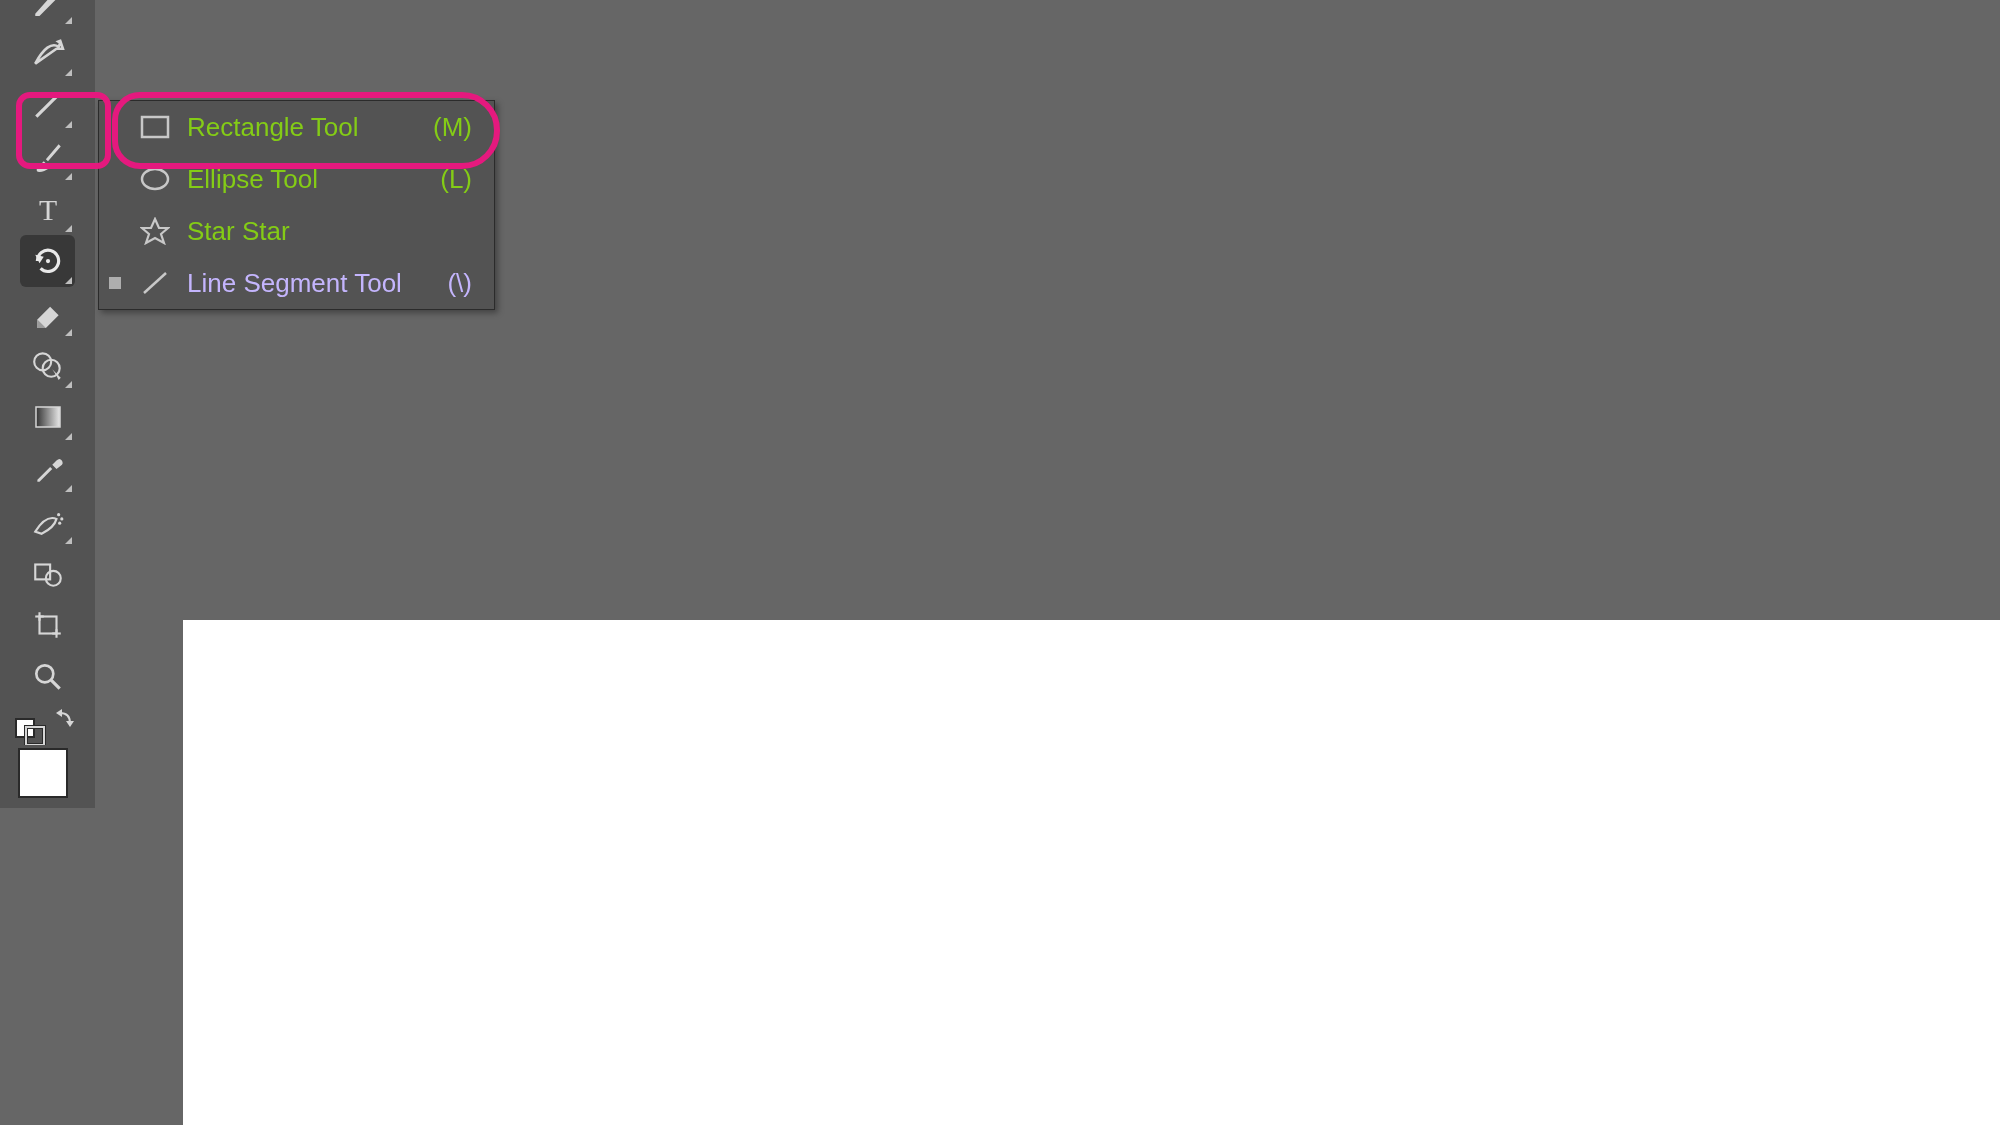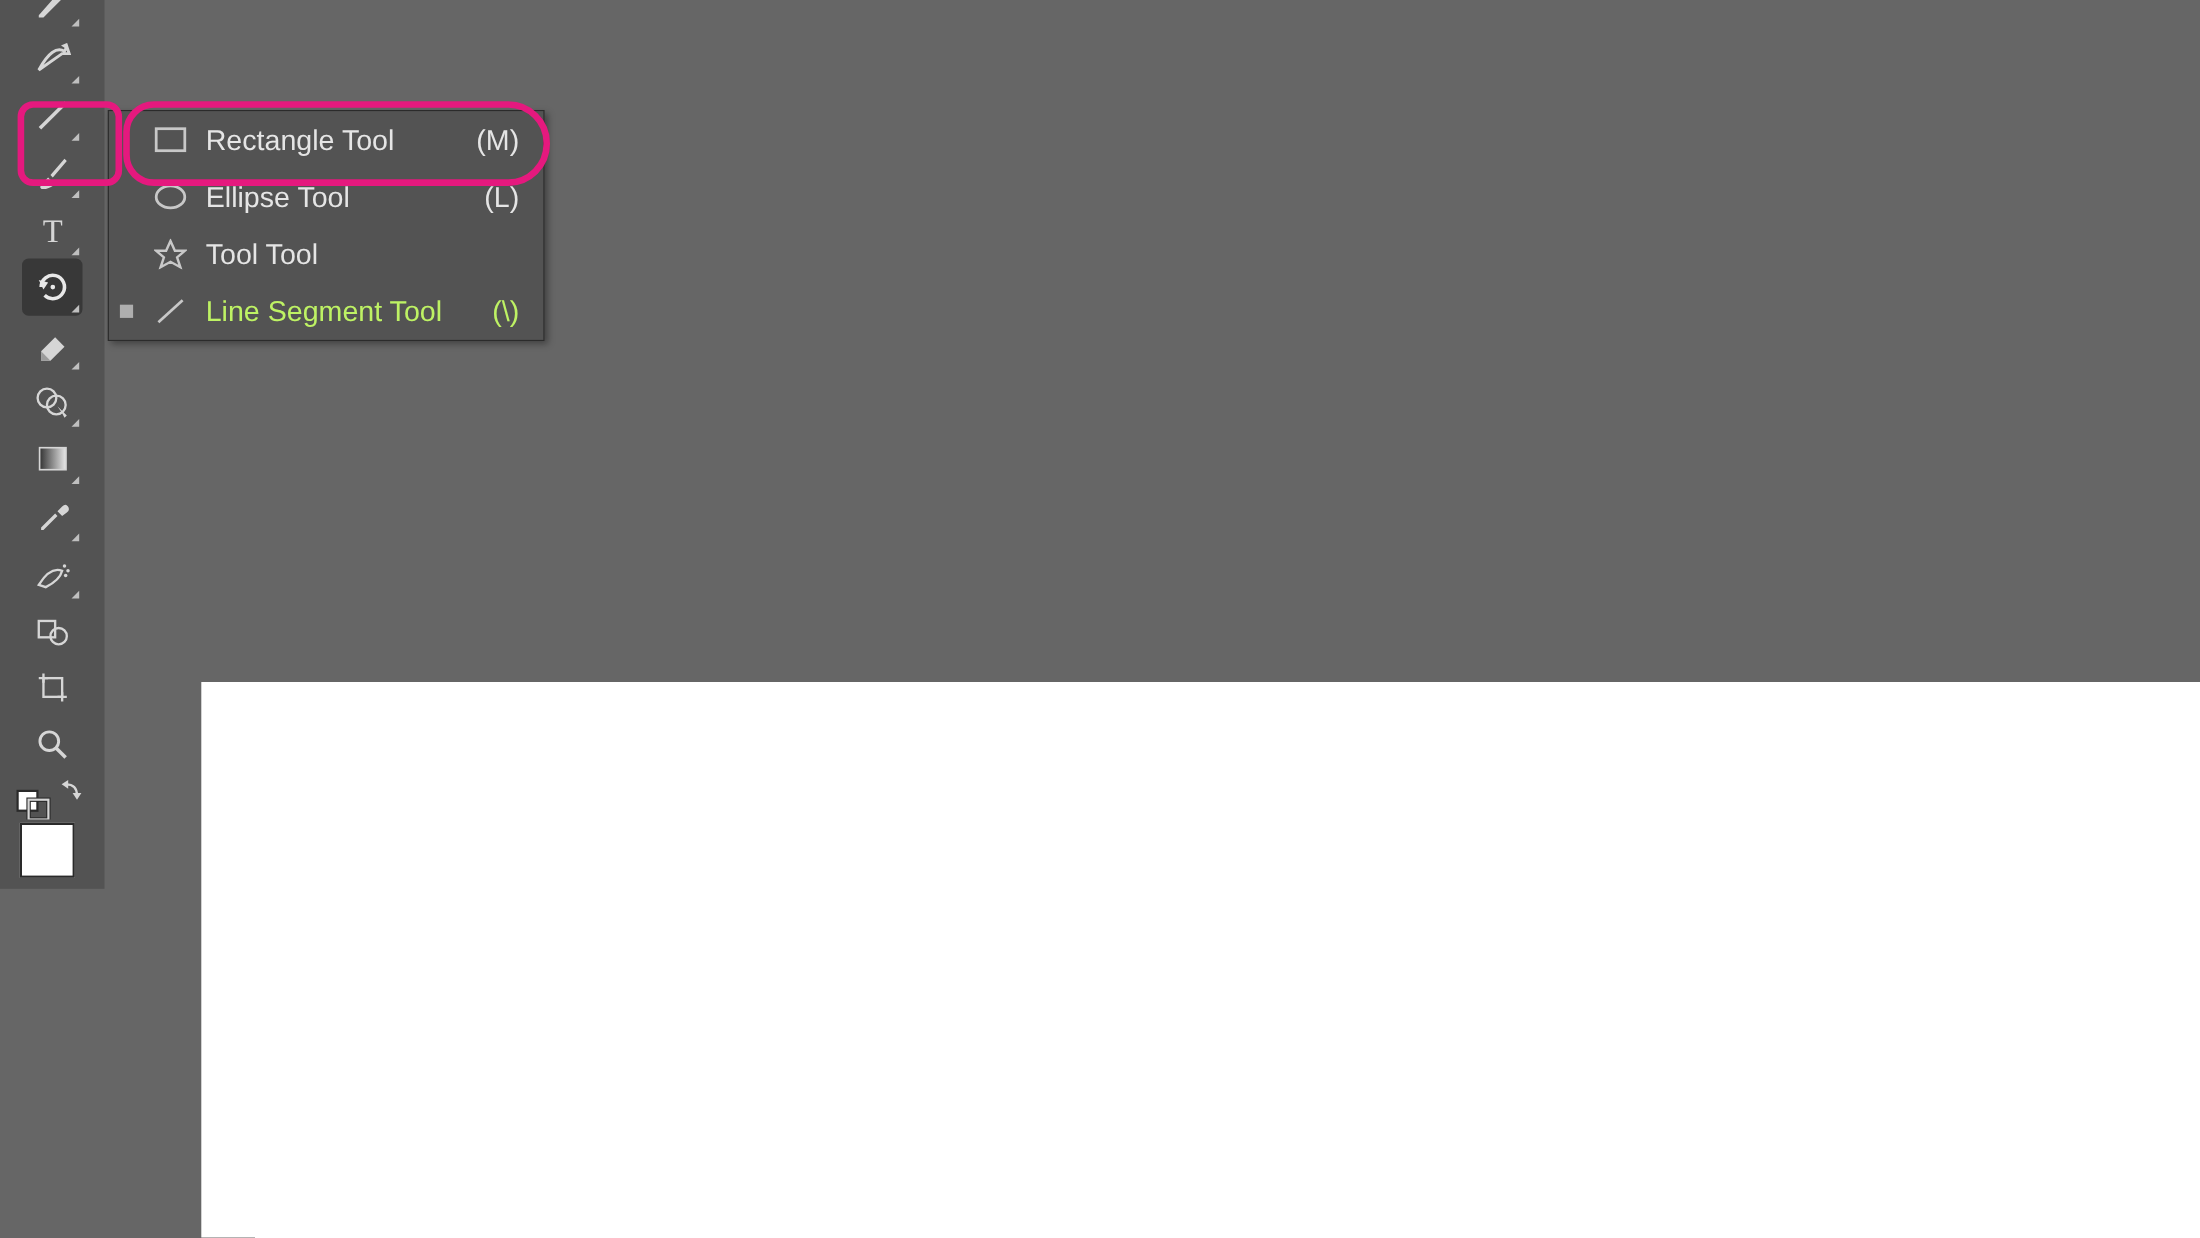--- a/index.html
+++ b/index.html
@@ -2,26 +2,26 @@
 <html><head>
 <meta charset="utf-8">
 <style>
   html,body{margin:0;padding:0;width:2000px;height:1125px;background:#666;font-family:Arial,Helvetica,sans-serif;overflow:hidden}
   .toolbar{position:absolute;left:0;top:-25px;width:95px;background:#535353;display:flex;flex-direction:column;align-items:center}
   .tool{width:55px;height:52px;display:flex;align-items:center;justify-content:center;position:relative}
   .tool.selected{background:#383838;border-radius:6px}
   .tool .tri{position:absolute;right:3px;bottom:3px;width:0;height:0;border-left:7px solid transparent;border-bottom:7px solid #bfbfbf}
   .canvas{position:absolute;left:183px;top:620px;right:0;bottom:0;background:#fff}
   .flyout{position:absolute;left:98px;top:100px;width:395px;background:#535353;border:1px solid #2b2b2b;box-shadow:3px 3px 6px rgba(0,0,0,.35)}
-  .flyrow{height:52px;display:flex;align-items:center;color:#e5e5e5;font-size:26px;position:relative;padding-left:38px}
+  .flyrow{height:52px;display:flex;align-items:center;color:#84cc16;font-size:26px;position:relative;padding-left:38px}
   .flyrow .mark{position:absolute;left:10px;width:12px;height:12px;background:#aeaeae}
   .flyrow .ico{width:36px;display:flex;justify-content:center;margin-right:14px}
   .flyrow .lbl{flex:1}
   .flyrow .shc{width:60px;text-align:right;padding-right:22px}
-  .flyrow.active{color:#bef264}
+  .flyrow.active{color:#c4b5fd}
   .flyrow .subtri{position:absolute;right:8px;width:0;height:0;border-top:6px solid transparent;border-bottom:6px solid transparent;border-left:7px solid #bfbfbf}
   .swaprow{width:95px;height:45px;position:relative}
   .swatches{width:95px;height:60px;position:relative}
   .hl1{position:absolute;left:16px;top:92px;width:95px;height:77px;border:6px solid #e5197e;border-radius:14px;box-sizing:border-box;z-index:5;pointer-events:none}
   .hl2{position:absolute;left:112px;top:92px;width:388px;height:77px;border:6px solid #e5197e;border-radius:38px;border-top-left-radius:28px;border-bottom-left-radius:28px;box-sizing:border-box;z-index:5;pointer-events:none}
   svg{display:block}
 </style>
 </head>
 <body>
 
@@ -184,21 +184,21 @@
     <span class="shc">(L)</span>
   </div>
 
 
   <div class="flyrow">
     <span class="ico">
       <svg width="30" height="28">
           <polygon points="15,2 19,11 28,11 21,17 24,26 15,21 6,26 9,17 2,11 11,11" fill="none" stroke="#c8c8c8" stroke-width="2.2"></polygon>
         </svg>
     </span>
-    <span class="lbl">Tool Tool</span>
+    <span class="lbl">Star Star</span>
     <span class="shc"></span>
   </div>
 
   <div class="flyrow active">
     <span class="mark"></span>
     <span class="ico">
       <svg width="30" height="28">
           <line x1="4" y1="24" x2="26" y2="4" stroke="#c8c8c8" stroke-width="2.5"></line>
         </svg>
     </span>

